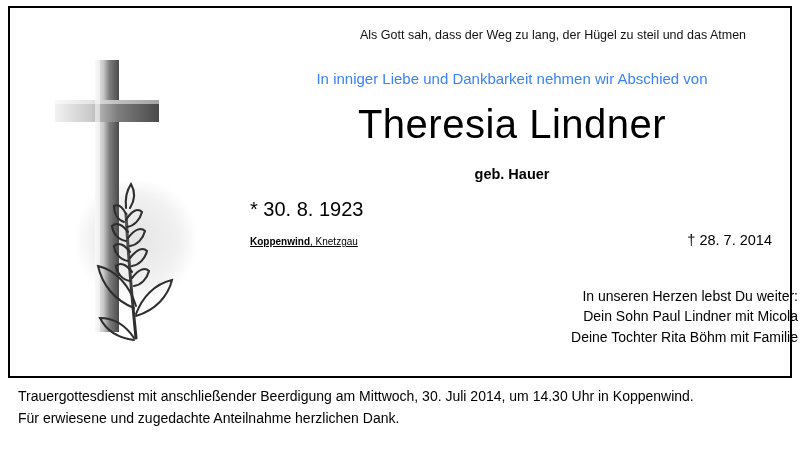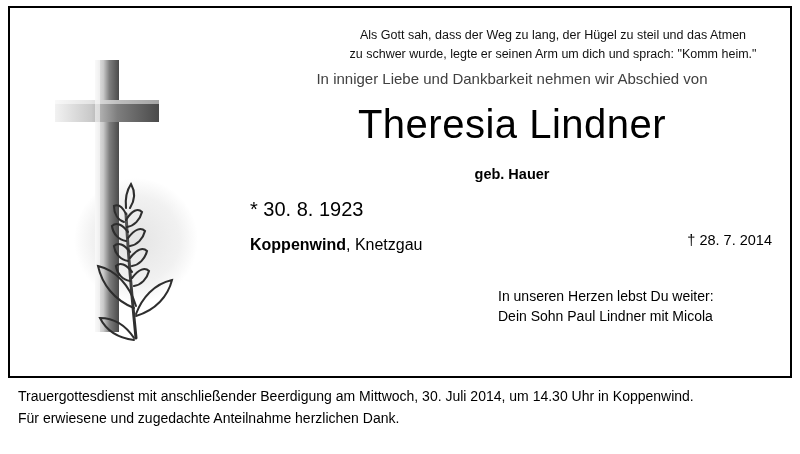--- a/index.html
+++ b/index.html
@@ -61,21 +61,21 @@
     line-height: 1.55;
     color: #111;
   }
   .intro {
     position: absolute;
     top: 62px;
     left: 10px;
     width: 560px;
     text-align: center;
     font-size: 15px;
-    color: #404040;
+    color: #3b82f6;
   }
   .name {
     position: absolute;
     top: 94px;
     left: 0px;
     width: 580px;
     text-align: center;
     font-size: 40px;
     letter-spacing: 0.5px;
     font-weight: 400;
@@ -107,33 +107,34 @@
     position: absolute;
     right: 0;
     top: 0;
     font-size: 14.5px;
     margin-top: 34px;
   }
   .place {
     position: absolute;
     top: 228px;
     left: 28px;
-    font-size: 16px;
+    font-size: 10px;
+    text-decoration: underline;
   }
   .place .town {
     font-weight: bold;
   }
   .survivors {
     position: absolute;
     top: 278px;
     left: 276px;
     width: 300px;
     font-size: 14px;
     line-height: 1.45;
-    text-align: left;
+    text-align: right;
   }
   .survivors .line b {
     font-weight: normal;
   }
   .footer {
     position: absolute;
     left: 18px;
     top: 386px;
     width: 770px;
     font-size: 14px;
@@ -193,41 +194,41 @@
           <path d="M124 300 C104 292 92 276 88 258 C106 262 120 278 126 298" stroke-width="2"></path>
           <path d="M126 308 C146 302 158 288 162 272 C144 276 132 290 126 306" stroke-width="2"></path>
           <path d="M124 332 C108 330 96 322 90 310 C104 310 116 318 124 330" stroke-width="2"></path>
         </g>
       </svg>
     </div>
 
     <div class="content">
       <div class="verse">
         <div>Als Gott sah, dass der Weg zu lang, der Hügel zu steil und das Atmen</div>
-        <div>zu schwer wurde, legte er seinen Arm um dich und sprach: "Komm heim."</div>
       </div>
 
       <div class="intro">In inniger Liebe und Dankbarkeit nehmen wir Abschied von</div>
 
       <div class="name">Theresia Lindner</div>
 
       <div class="maiden">geb. Hauer</div>
 
       <div class="dates">
         <span class="born">* 30. 8. 1923</span>
         <span class="died">† 28. 7. 2014</span>
       </div>
 
       <div class="place">
         <span class="town">Koppenwind</span><span>, Knetzgau</span>
       </div>
 
       <div class="survivors">
         <div>In unseren Herzen lebst Du weiter:</div>
         <div class="line"><span>Dein Sohn </span><b>Paul Lindner</b><span> mit </span><b>Micola</b></div>
+        <div class="line"><span>Deine Tochter </span><b>Rita Böhm</b><span> mit Familie</span></div>
       </div>
     </div>
   </div>
 
   <div class="footer">
     <div>Trauergottesdienst mit anschließender Beerdigung am Mittwoch, 30. Juli 2014, um 14.30 Uhr in Koppenwind.</div>
     <div>Für erwiesene und zugedachte Anteilnahme herzlichen Dank.</div>
   </div>
 </div>
 

